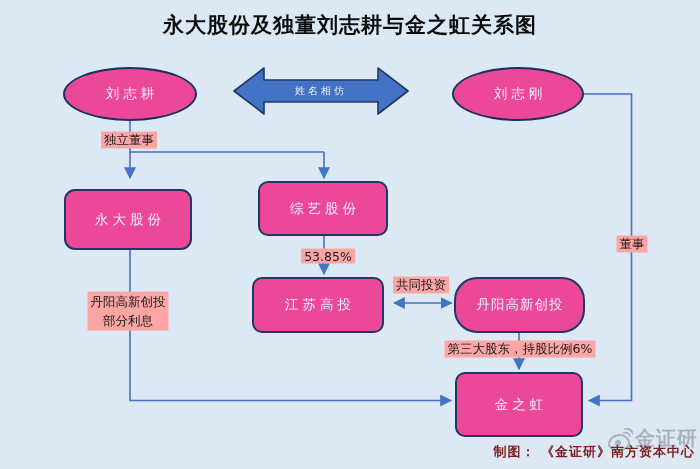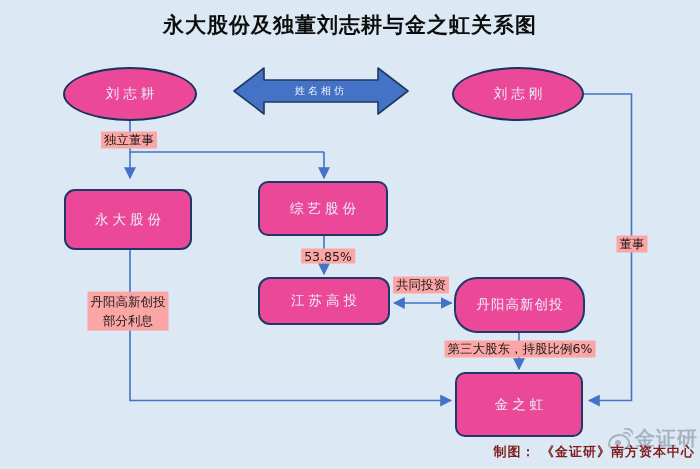--- a/index.html
+++ b/index.html
@@ -93,21 +93,21 @@
   </div>
 
   <div class="node rbox" style="left:64px;top:189px;width:128px;height:61px;border-radius:11px;">
     <span>永大股份</span>
   </div>
 
   <div class="node rbox" style="left:258px;top:181px;width:130px;height:55px;">
     <span>综艺股份</span>
   </div>
 
-  <div class="node rbox" style="left:258px;top:277px;width:132px;height:48px;border-radius:12px;">
+  <div class="node rbox" style="left:252px;top:277px;width:132px;height:56px;">
     <span>江苏高投</span>
   </div>
 
   <div class="node rbox small-track" style="left:454px;top:277px;width:131px;height:56px;border-radius:23px;">
     <span>丹阳高新创投</span>
   </div>
 
   <div class="node rbox" style="left:455px;top:372px;width:128px;height:65px;">
     <span>金之虹</span>
   </div>

